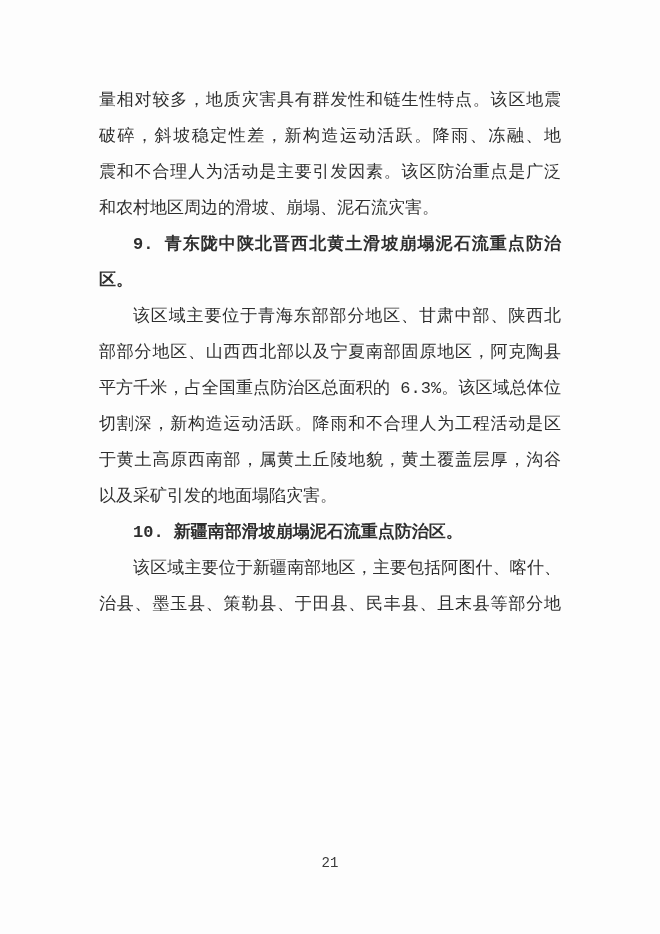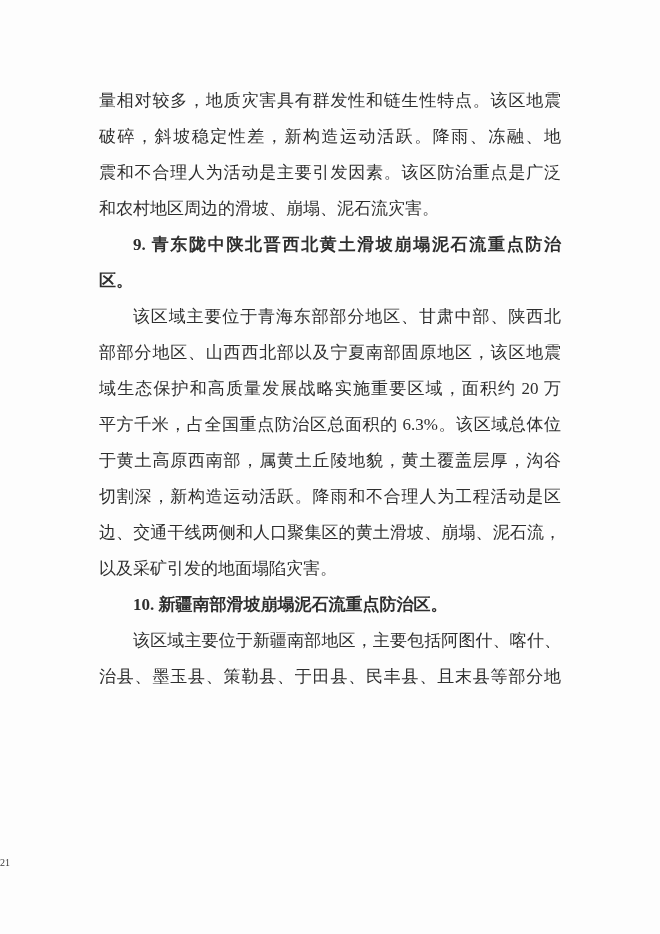--- a/index.html
+++ b/index.html
@@ -6,21 +6,21 @@
     margin: 0;
     padding: 0;
     background: #ffffff;
   }
   .page {
     position: relative;
     width: 660px;
     height: 934px;
     background: #fdfdfd;
     overflow: hidden;
-    font-family: Liberation Serif, serif;
+    font-family: Liberation Mono, monospace;
     color: #2e2e2e;
   }
   .text-block {
     position: absolute;
     left: 99px;
     top: 83px;
     width: 462px;
     font-size: 17px;
     line-height: 36px;
   }
@@ -38,42 +38,41 @@
     font-weight: bold;
   }
   .line.indent {
     text-indent: 34px;
   }
   .page-number {
     position: absolute;
     left: 0;
     right: 0;
     top: 853px;
-    font-size: 10px;
+    text-align: center;
+    font-size: 14px;
     line-height: 20px;
     color: #3a3a3a;
   }
 </style>
 </head>
 <body>
 
 <div class="page">
   <div class="text-block">
     <div class="line">量相对较多，地质灾害具有群发性和链生性特点。该区地震</div>
     <div class="line">破碎，斜坡稳定性差，新构造运动活跃。降雨、冻融、地</div>
     <div class="line">震和不合理人为活动是主要引发因素。该区防治重点是广泛</div>
     <div class="line left">和农村地区周边的滑坡、崩塌、泥石流灾害。</div>
     <div class="line bold indent">9. 青东陇中陕北晋西北黄土滑坡崩塌泥石流重点防治</div>
     <div class="line bold left">区。</div>
     <div class="line indent">该区域主要位于青海东部部分地区、甘肃中部、陕西北</div>
-    <div class="line">部部分地区、山西西北部以及宁夏南部固原地区，该区地震</div>
-    <div class="line">域生态保护和高质量发展战略实施重要区域，面积约 20 万</div>
+    <div class="line">部部分地区、山西西北部以及宁夏南部固原地区，阿克陶县</div>
     <div class="line">平方千米，占全国重点防治区总面积的 6.3%。该区域总体位</div>
+    <div class="line">切割深，新构造运动活跃。降雨和不合理人为工程活动是区</div>
     <div class="line">于黄土高原西南部，属黄土丘陵地貌，黄土覆盖层厚，沟谷</div>
-    <div class="line">切割深，新构造运动活跃。降雨和不合理人为工程活动是区</div>
-    <div class="line">边、交通干线两侧和人口聚集区的黄土滑坡、崩塌、泥石流，</div>
     <div class="line left">以及采矿引发的地面塌陷灾害。</div>
     <div class="line bold indent left">10. 新疆南部滑坡崩塌泥石流重点防治区。</div>
     <div class="line indent">该区域主要位于新疆南部地区，主要包括阿图什、喀什、</div>
     <div class="line">治县、墨玉县、策勒县、于田县、民丰县、且末县等部分地</div>
   </div>
   <div class="page-number">21</div>
 </div>
 
 </body></html>

